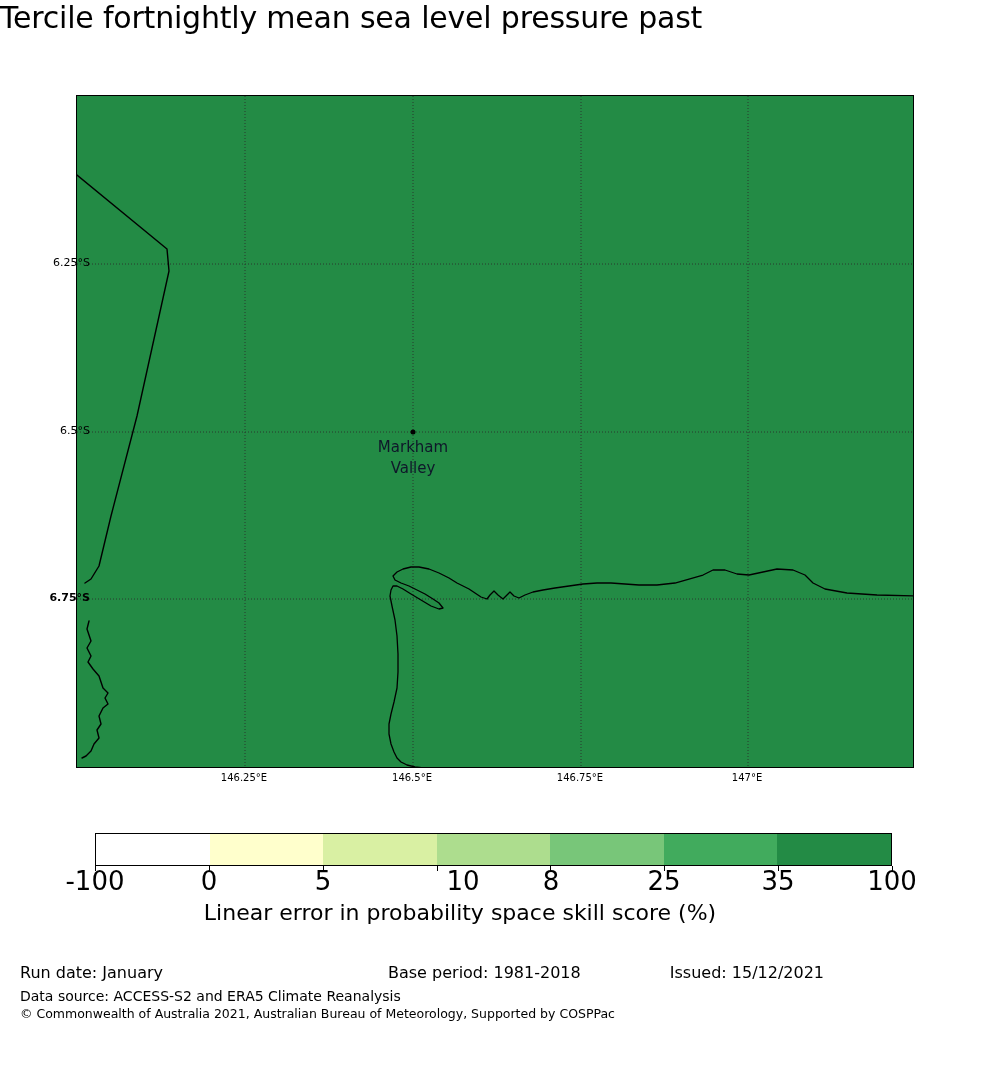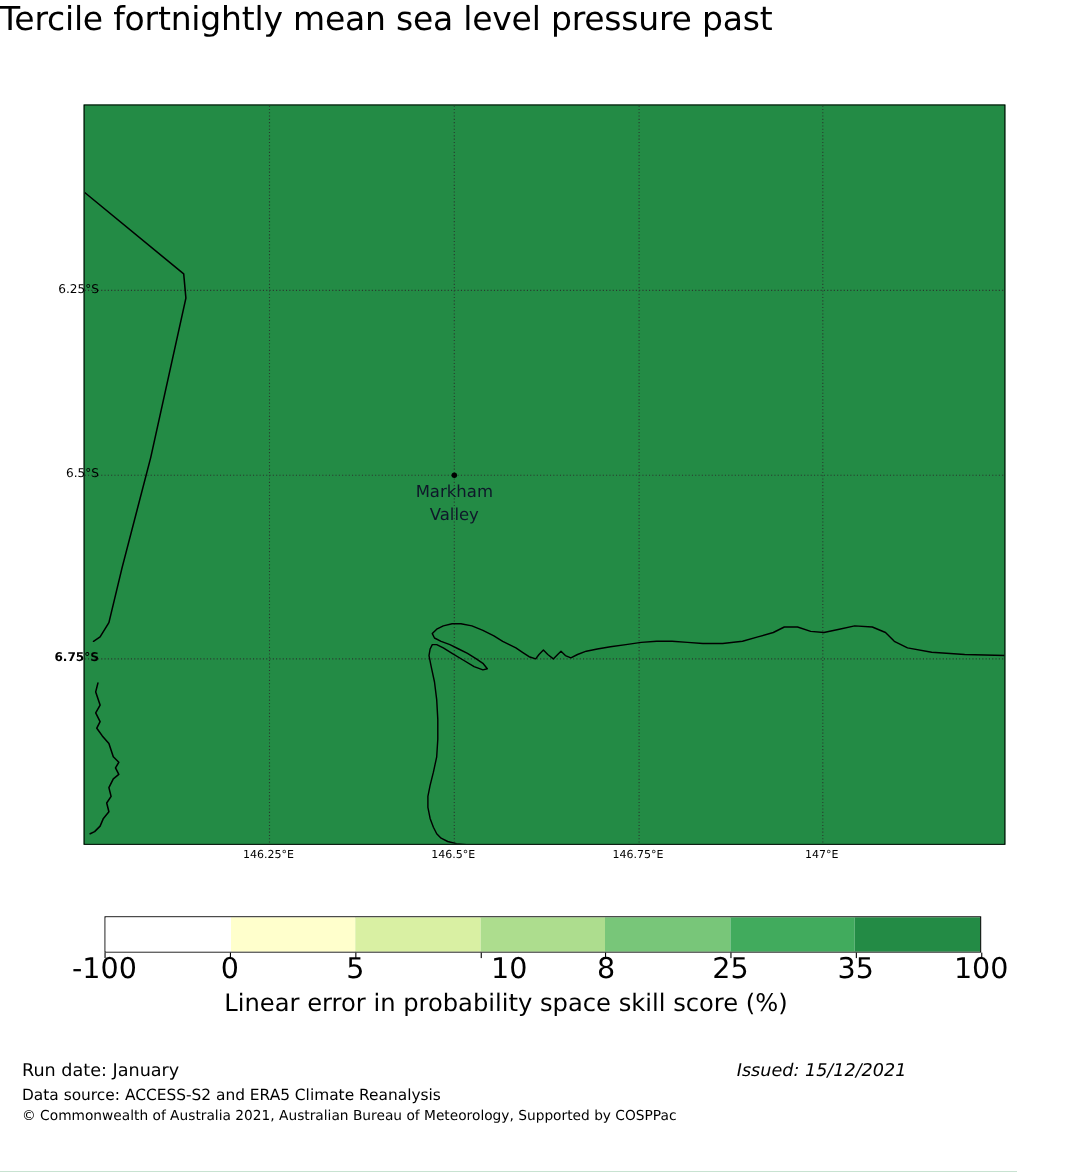--- a/index.html
+++ b/index.html
@@ -196,21 +196,20 @@
     line-height: 22px;
     white-space: nowrap;
   }
   #footer-row .f-right {
     position: absolute;
     right: 20px;
     top: 0;
     font-size: 16px;
     line-height: 22px;
     white-space: nowrap;
-    font-style: italic;
   }
   #footer-src {
     position: absolute;
     left: 20px;
     top: 987px;
     font-size: 14px;
     line-height: 18px;
     white-space: nowrap;
   }
   #footer-copy {
@@ -317,16 +316,17 @@
   <div class="cblab" style="left:551px;">8</div>
   <div class="cblab" style="left:664px;">25</div>
   <div class="cblab" style="left:778px;">35</div>
   <div class="cblab" style="left:892px;">100</div>
 </div>
 
 <div id="cbar-title">Linear error in probability space skill score (%)</div>
 
 <div id="footer-row">
   <div class="f-left">Run date: January</div>
+  <div class="f-mid">Base period: 1981-2018</div>
   <div class="f-right">Issued: 15/12/2021</div>
 </div>
 <div id="footer-src">Data source: ACCESS-S2 and ERA5 Climate Reanalysis</div>
 <div id="footer-copy">© Commonwealth of Australia 2021, Australian Bureau of Meteorology, Supported by COSPPac</div>
 
 </body></html>

